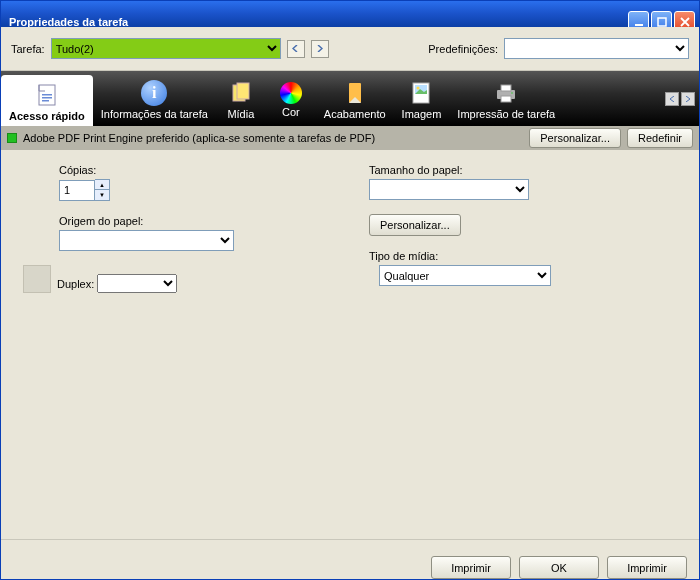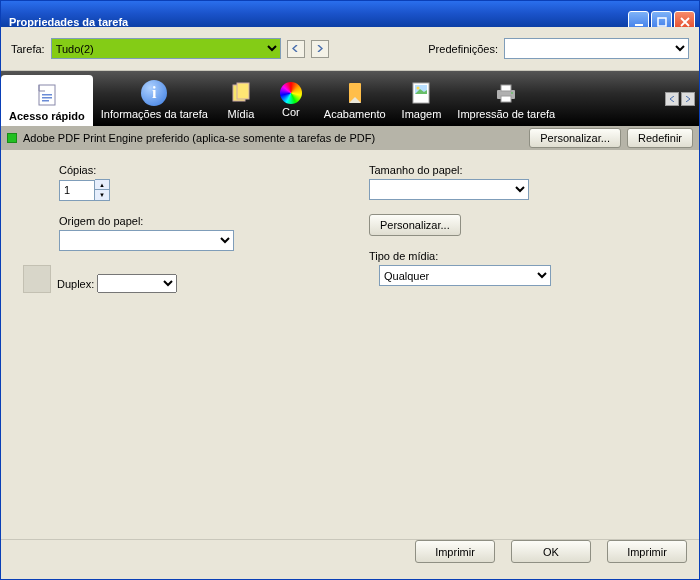--- a/index.html
+++ b/index.html
@@ -189,24 +189,24 @@
     cursor: pointer;
     font: inherit;
   }
   .tipo select { width: 172px; margin-left: 10px; }
 
   .footer {
     height: 40px;
     background: #e9e6d9;
     border-top: 1px solid #c9c7bb;
     display: flex;
-    align-items: flex-start;
+    align-items: flex-end;
     justify-content: flex-end;
     padding: 0 12px;
-    gap: 16px;
+    gap: 8px;
   }
   .footer button {
     height: 23px;
     min-width: 80px;
     padding: 0 14px;
     border: 1px solid #8f8f83;
     background: linear-gradient(to bottom, #fdfdf8, #e0ded1);
     border-radius: 3px;
     font: inherit;
     cursor: pointer;

